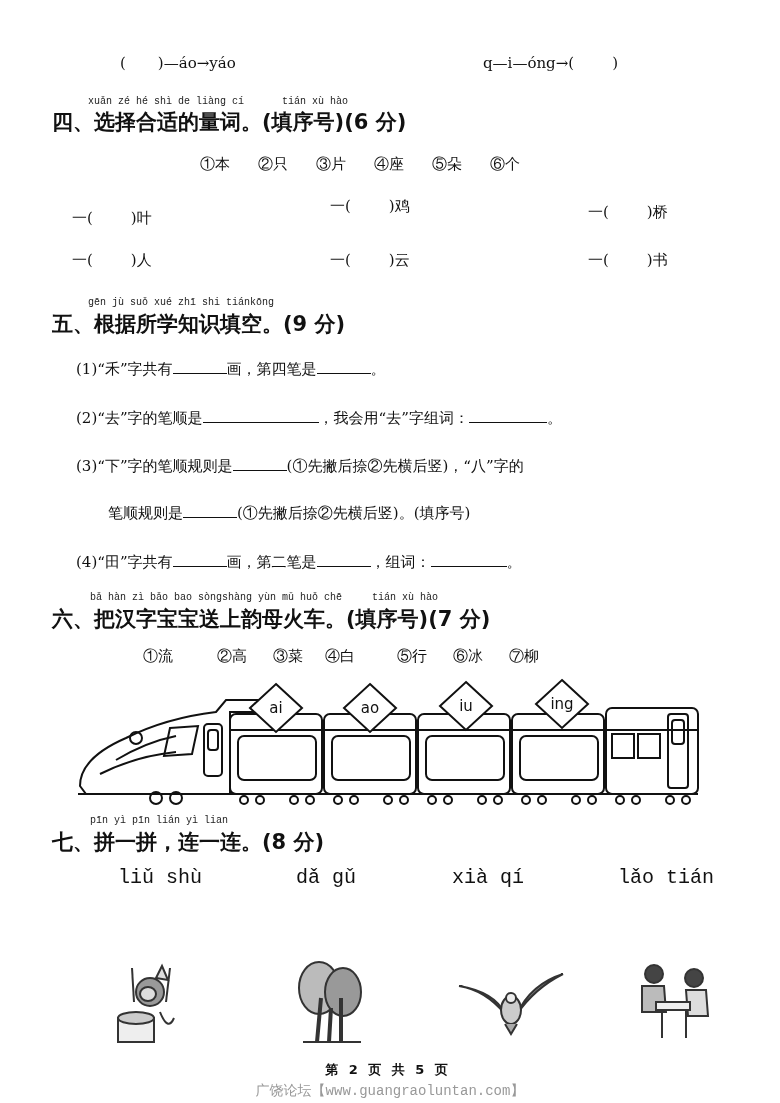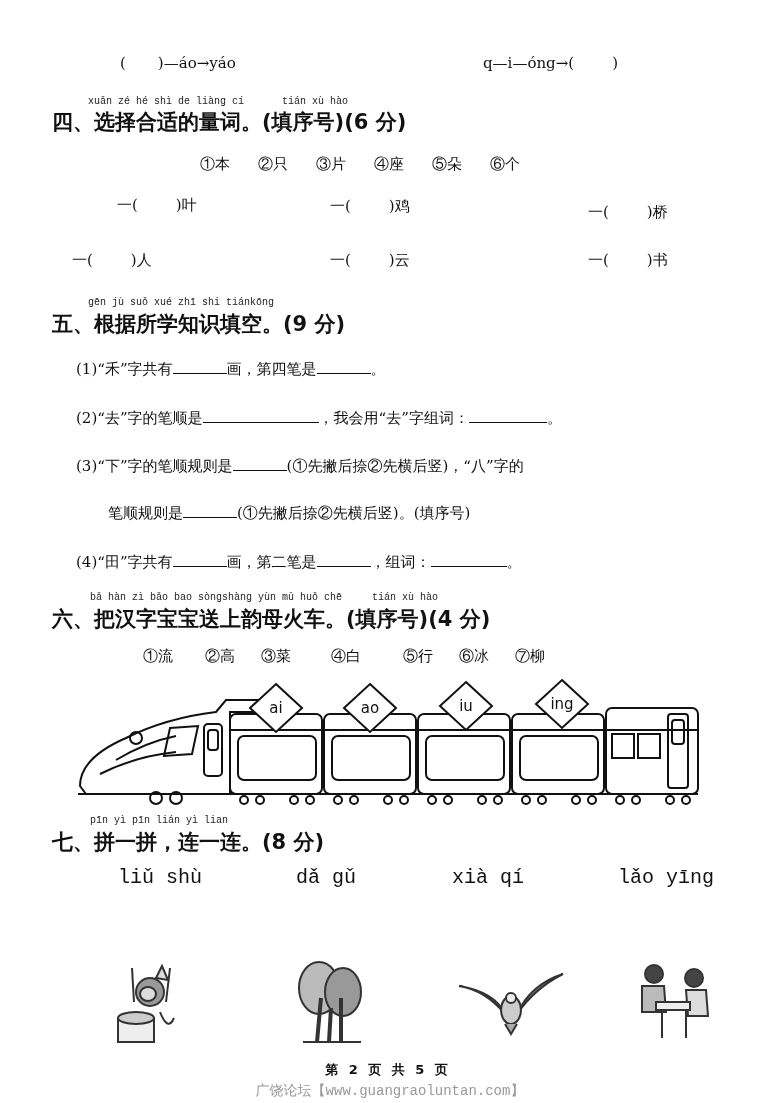--- a/index.html
+++ b/index.html
@@ -26,21 +26,21 @@
 </div>
 
 <div class="pinyin-anno" style="left:88px;top:96px;">xuǎn zé  hé shì  de liàng cí</div>
 <div class="pinyin-anno" style="left:282px;top:96px;">tián xù  hào</div>
 <div class="abs heading" style="left:52px;top:108px;">四、选择合适的量词。(填序号)(6 分)</div>
 
 <div class="abs row-text opts" style="left:200px;top:155px;">
   <span>①本</span><span>②只</span><span>③片</span><span>④座</span><span>⑤朵</span><span>⑥个</span>
 </div>
 
-<div class="abs row-text" style="left:72px;top:196px;margin-left:45px;"><span>一(</span><span style="display:inline-block;width:38px"></span><span>)叶</span></div>
+<div class="abs row-text" style="left:72px;top:209px;"><span>一(</span><span style="display:inline-block;width:38px"></span><span>)叶</span></div>
 <div class="abs row-text" style="left:330px;top:197px;"><span>一(</span><span style="display:inline-block;width:38px"></span><span>)鸡</span></div>
 <div class="abs row-text" style="left:588px;top:203px;"><span>一(</span><span style="display:inline-block;width:38px"></span><span>)桥</span></div>
 <div class="abs row-text" style="left:72px;top:251px;"><span>一(</span><span style="display:inline-block;width:38px"></span><span>)人</span></div>
 <div class="abs row-text" style="left:330px;top:251px;"><span>一(</span><span style="display:inline-block;width:38px"></span><span>)云</span></div>
 <div class="abs row-text" style="left:588px;top:251px;"><span>一(</span><span style="display:inline-block;width:38px"></span><span>)书</span></div>
 
 <div class="pinyin-anno" style="left:88px;top:297px;">gēn  jù  suǒ xué zhī shi tiánkōng</div>
 <div class="abs heading" style="left:52px;top:310px;">五、根据所学知识填空。(9 分)</div>
 
 <div class="abs row-text" style="left:76px;top:357px;">
@@ -54,24 +54,24 @@
 </div>
 <div class="abs row-text" style="left:108px;top:501px;">
   <span>笔顺规则是</span><span class="blank" style="width:54px"></span><span>(①先撇后捺②先横后竖)。(填序号)</span>
 </div>
 <div class="abs row-text" style="left:76px;top:550px;">
   <span>(4)“田”字共有</span><span class="blank" style="width:54px"></span><span>画，第二笔是</span><span class="blank" style="width:54px"></span><span>，组词：</span><span class="blank" style="width:76px"></span><span>。</span>
 </div>
 
 <div class="pinyin-anno" style="left:90px;top:592px;">bǎ hàn zì bǎo bao sòngshàng yùn mǔ huǒ chē</div>
 <div class="pinyin-anno" style="left:372px;top:592px;">tián xù  hào</div>
-<div class="abs heading" style="left:52px;top:605px;">六、把汉字宝宝送上韵母火车。(填序号)(4 分)</div>
+<div class="abs heading" style="left:52px;top:605px;">六、把汉字宝宝送上韵母火车。(填序号)(7 分)</div>
 
 <div class="abs row-text" style="left:143px;top:647px;">
-  <span style="margin-right:32px">①流</span><span style="margin-right:26px">②高</span><span style="margin-right:40px">③菜</span><span style="margin-right:42px">④白</span><span style="margin-right:26px">⑤行</span><span style="margin-right:26px">⑥冰</span><span>⑦柳</span>
+  <span style="margin-right:44px">①流</span><span style="margin-right:26px">②高</span><span style="margin-right:22px">③菜</span><span style="margin-right:42px">④白</span><span style="margin-right:26px">⑤行</span><span style="margin-right:26px">⑥冰</span><span>⑦柳</span>
 </div>
 
 <svg class="abs" style="left:76px;top:678px;" width="630" height="130" viewBox="0 0 630 130">
   <g fill="none" stroke="#111" stroke-width="2">
 
     <path d="M4 108 Q4 80 50 60 Q90 40 140 34 L150 22 L184 22 L186 34 L154 34 L154 116 L10 116 Z"></path>
     <path d="M40 82 Q70 64 100 58"></path>
     <path d="M24 96 Q60 78 100 74"></path>
     <polygon points="94,50 122,48 116,76 88,78"></polygon>
     <rect x="128" y="46" width="18" height="52" rx="4"></rect>
@@ -131,21 +131,21 @@
     <text x="486" y="31">ing</text>
   </g>
 </svg>
 
 <div class="pinyin-anno" style="left:90px;top:815px;">pīn yì pīn  lián yì lian</div>
 <div class="abs heading" style="left:52px;top:828px;">七、拼一拼，连一连。(8 分)</div>
 
 <div class="abs pinyin-word" style="left:118px;top:866px;">liǔ shù</div>
 <div class="abs pinyin-word" style="left:296px;top:866px;">dǎ gǔ</div>
 <div class="abs pinyin-word" style="left:452px;top:866px;">xià qí</div>
-<div class="abs pinyin-word" style="left:618px;top:866px;">lǎo yīng</div>
+<div class="abs pinyin-word" style="left:618px;top:866px;">lǎo tián</div>
 
 <svg class="abs" style="left:110px;top:962px;" width="80" height="82" viewBox="0 0 80 82">
   <g stroke="#333" stroke-width="2" fill="#bbb">
     <line x1="22" y1="6" x2="24" y2="40" fill="none"></line>
       <line x1="60" y1="6" x2="56" y2="40" fill="none"></line>
     <circle cx="40" cy="30" r="14" fill="#999"></circle>
     <ellipse cx="38" cy="32" rx="8" ry="7" fill="#ddd"></ellipse>
     <rect x="8" y="56" width="36" height="24" fill="#eee"></rect>
     <ellipse cx="26" cy="56" rx="18" ry="6" fill="#ccc"></ellipse>
     <path d="M50 50 Q58 70 64 56" fill="none"></path>

